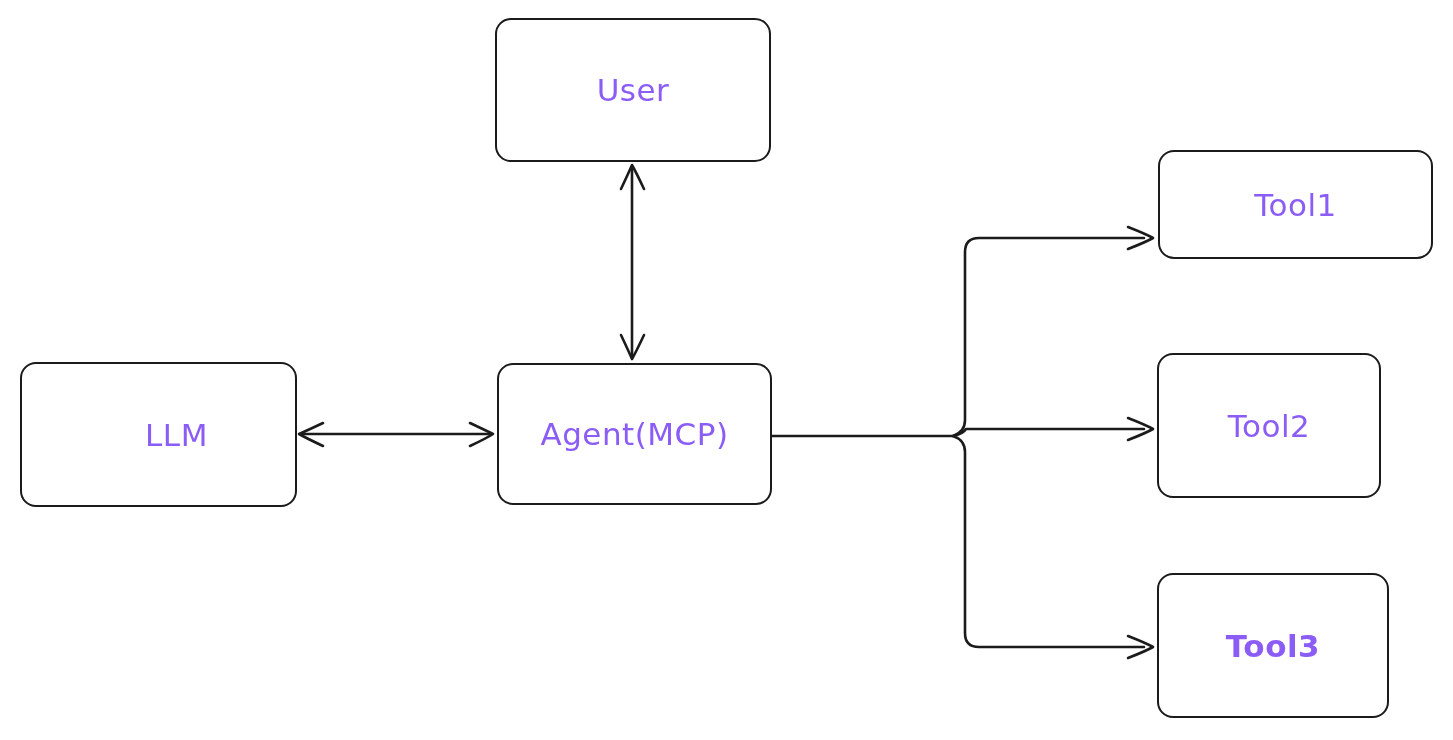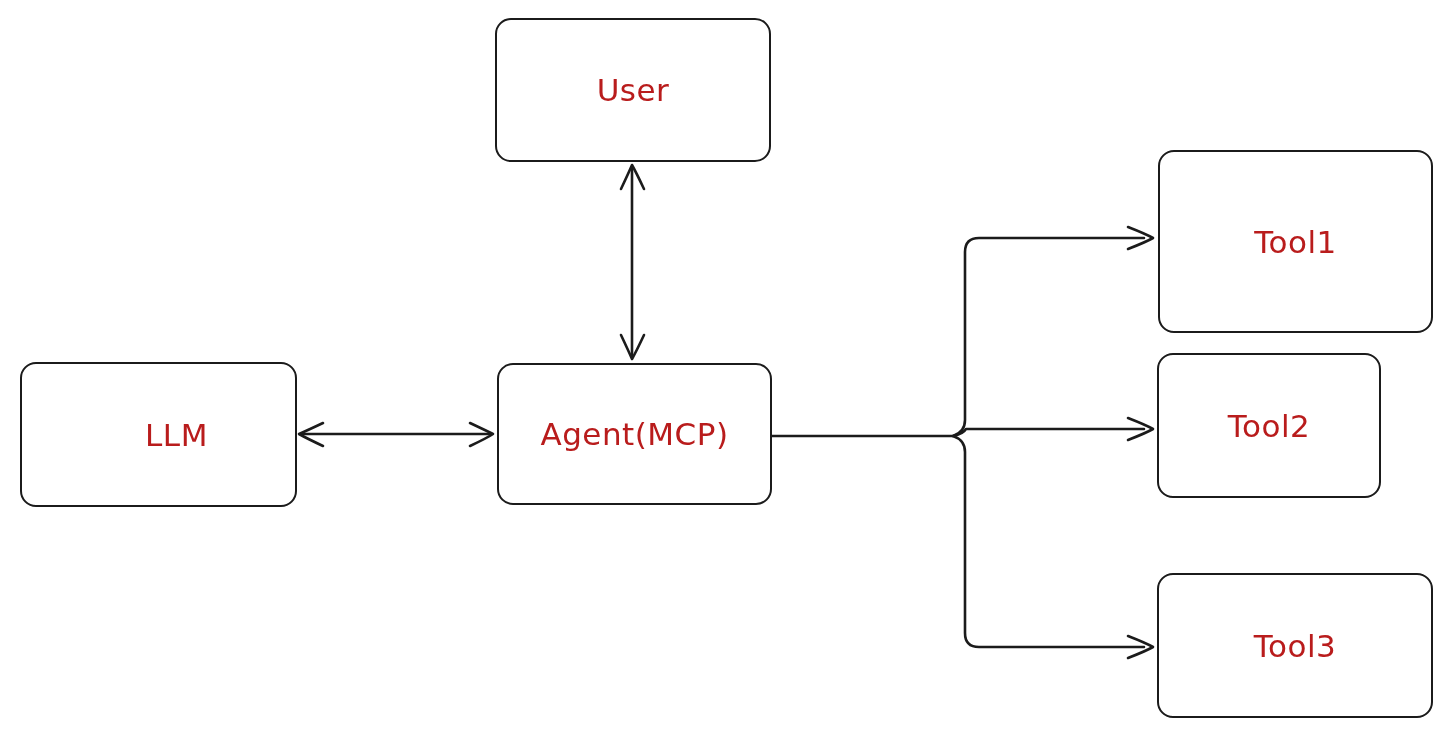--- a/index.html
+++ b/index.html
@@ -21,30 +21,30 @@
     box-sizing: border-box;
     border: 2.75px solid #1b1b1b;
     border-radius: 16px;
     background: #ffffff;
     display: flex;
     align-items: center;
     justify-content: center;
   }
   .node .label {
     font-size: 31px;
-    color: #b91c1c;
+    color: #8b5cf6;
     letter-spacing: 0.5px;
     white-space: nowrap;
   }
   #node-user  { left: 495px;  top: 18px;  width: 276px; height: 144px; }
   #node-llm   { left: 20px;   top: 362px; width: 277px; height: 145px; padding-left: 36px; }
   #node-agent { left: 497px;  top: 363px; width: 275px; height: 142px; }
-  #node-tool1 { left: 1158px; top: 150px; width: 275px; height: 183px; }
+  #node-tool1 { left: 1158px; top: 150px; width: 275px; height: 109px; }
   #node-tool2 { left: 1157px; top: 353px; width: 224px; height: 145px; }
-  #node-tool3 { left: 1157px; top: 573px; width: 276px; height: 145px; }
+  #node-tool3 { left: 1157px; top: 573px; width: 232px; height: 145px; font-weight: bold; }
 
   #edges-layer {
     position: absolute;
     left: 0;
     top: 0;
     width: 1453px;
     height: 740px;
     pointer-events: none;
   }
   #edges-layer path, #edges-layer line {

